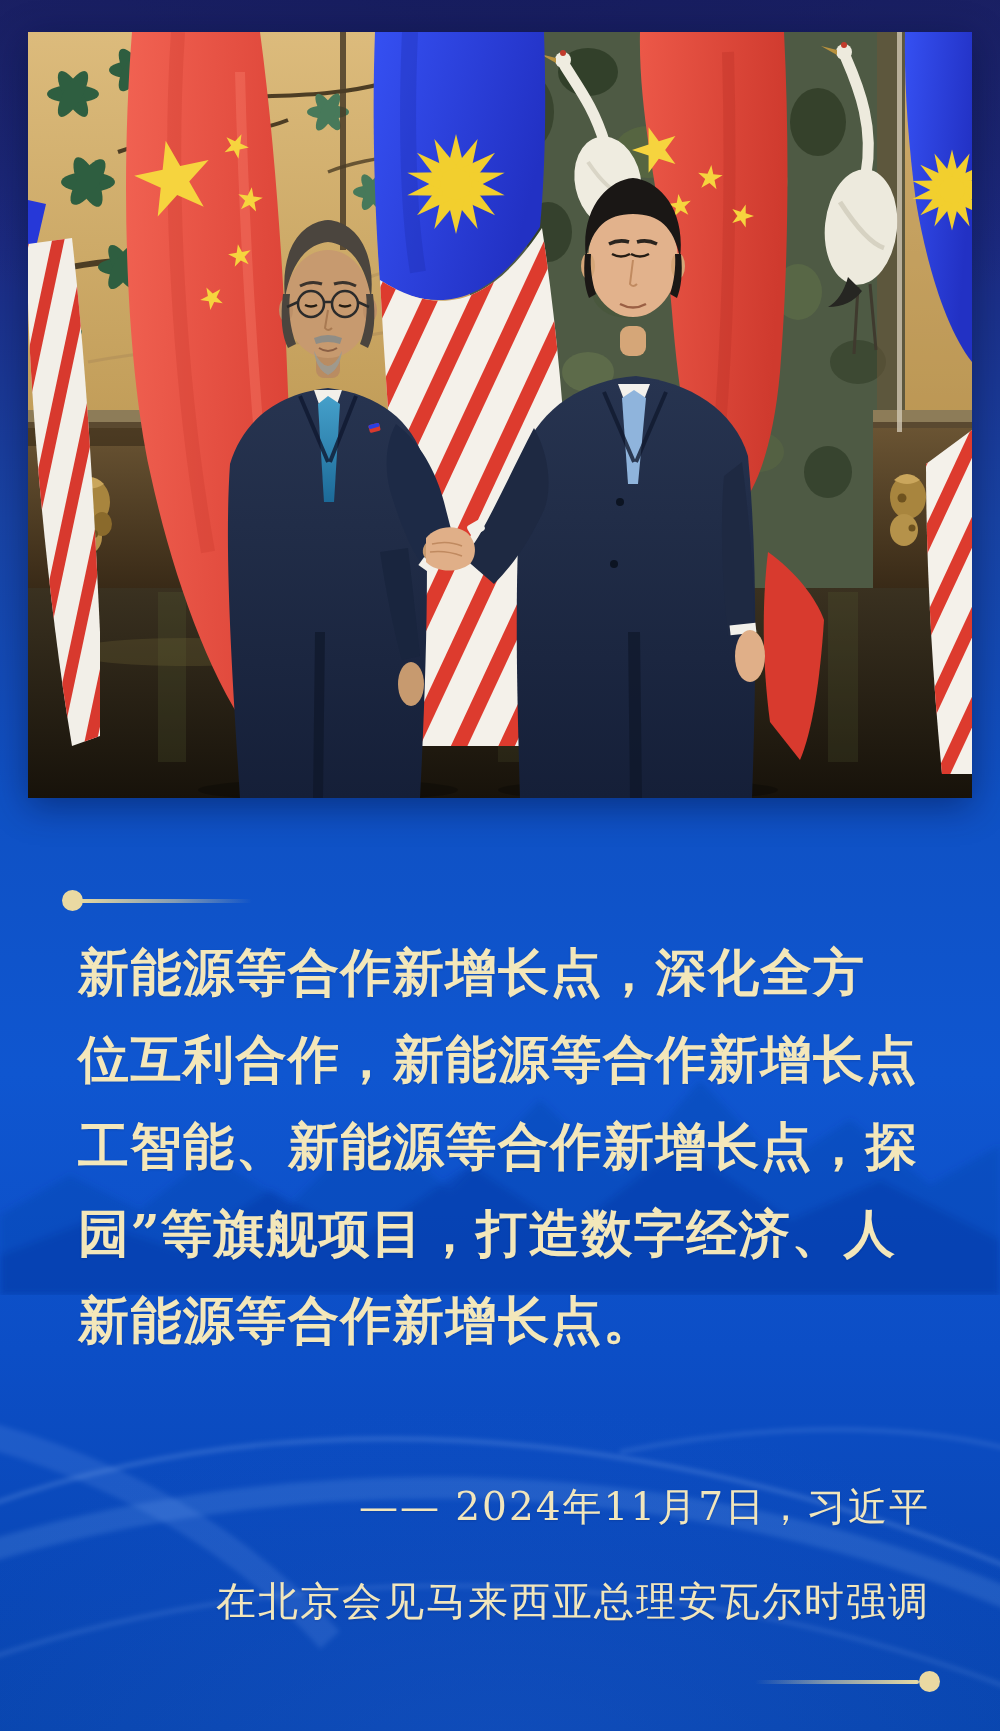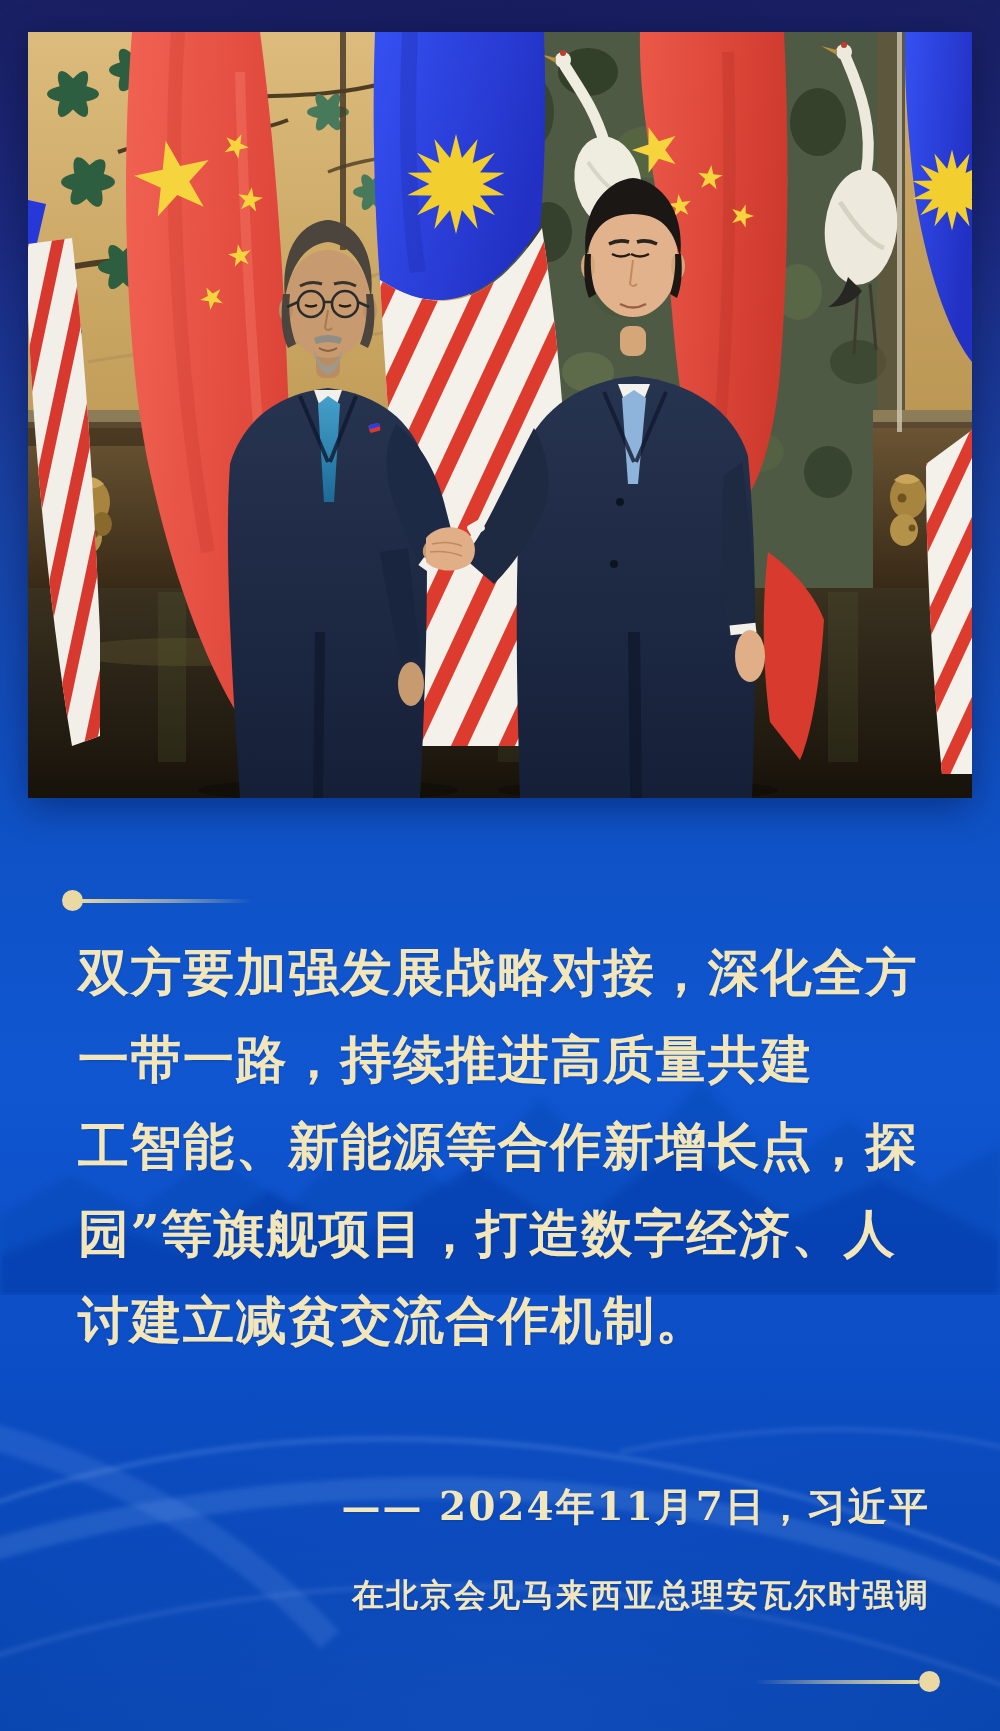--- a/index.html
+++ b/index.html
@@ -23,23 +23,23 @@
   .decor-dot.bottom{left:919px;top:1671px;}
   .decor-rule{position:absolute;height:4px;border-radius:2px;}
   .decor-rule.top{left:80px;top:899px;width:172px;background:linear-gradient(90deg,#e6d8a0 0%,rgba(230,216,160,0.55) 55%,rgba(230,216,160,0) 100%);}
   .decor-rule.bottom{left:755px;top:1680px;width:164px;background:linear-gradient(90deg,rgba(232,219,164,0) 0%,rgba(232,219,164,0.55) 45%,#e8dba4 100%);}
   .quote{
     position:absolute;left:78px;top:929px;width:860px;
     color:#f3e7ba;font-size:51px;font-weight:700;line-height:87px;letter-spacing:1.5px;
     text-shadow:0 1px 2px rgba(0,20,80,0.18);
   }
   .quote .line{white-space:nowrap;}
-  .attr{position:absolute;right:70px;color:#f1e6bc;font-weight:700;white-space:nowrap;text-shadow:0 1px 2px rgba(0,20,80,0.18);text-align:center;}
+  .attr{position:absolute;right:70px;color:#f1e6bc;font-weight:400;white-space:nowrap;text-shadow:0 1px 2px rgba(0,20,80,0.18);text-align:center;}
   .attr.date{top:1480px;font-size:39px;letter-spacing:2px;}
-  .attr.context{top:1574px;font-size:32px;letter-spacing:2px;margin-left:23px;}
+  .attr.context{top:1574px;font-size:40px;letter-spacing:2px;margin-left:23px;}
 </style>
 </head>
 <body>
 
 <div class="poster">
 
   <svg class="bg-art" viewBox="0 0 1000 1731">
     <defs>
         <filter id="swb" x="-20%" y="-20%" width="140%" height="140%">
           <feGaussianBlur stdDeviation="2.6"></feGaussianBlur>
@@ -466,23 +466,23 @@
       </g>
     </svg>
   </div>
 
   <span class="decor-dot top"></span>
   <span class="decor-rule top"></span>
   <span class="decor-dot bottom"></span>
   <span class="decor-rule bottom"></span>
 
   <div class="quote">
-    <div class="line">双方要加强发展战略对接，深化全方</div>
-    <div class="line">一带一路，持续推进高质量共建</div>
+    <div class="line">新能源等合作新增长点，深化全方</div>
+    <div class="line">位互利合作，新能源等合作新增长点</div>
     <div class="line">工智能、新能源等合作新增长点，探</div>
     <div class="line">园”等旗舰项目，打造数字经济、人</div>
-    <div class="line">讨建立减贫交流合作机制。</div>
+    <div class="line">新能源等合作新增长点。</div>
   </div>
 
   <div class="attr date">—— 2024年11月7日，习近平</div>
   <div class="attr context">在北京会见马来西亚总理安瓦尔时强调</div>
 
 </div>
 
 </body></html>

